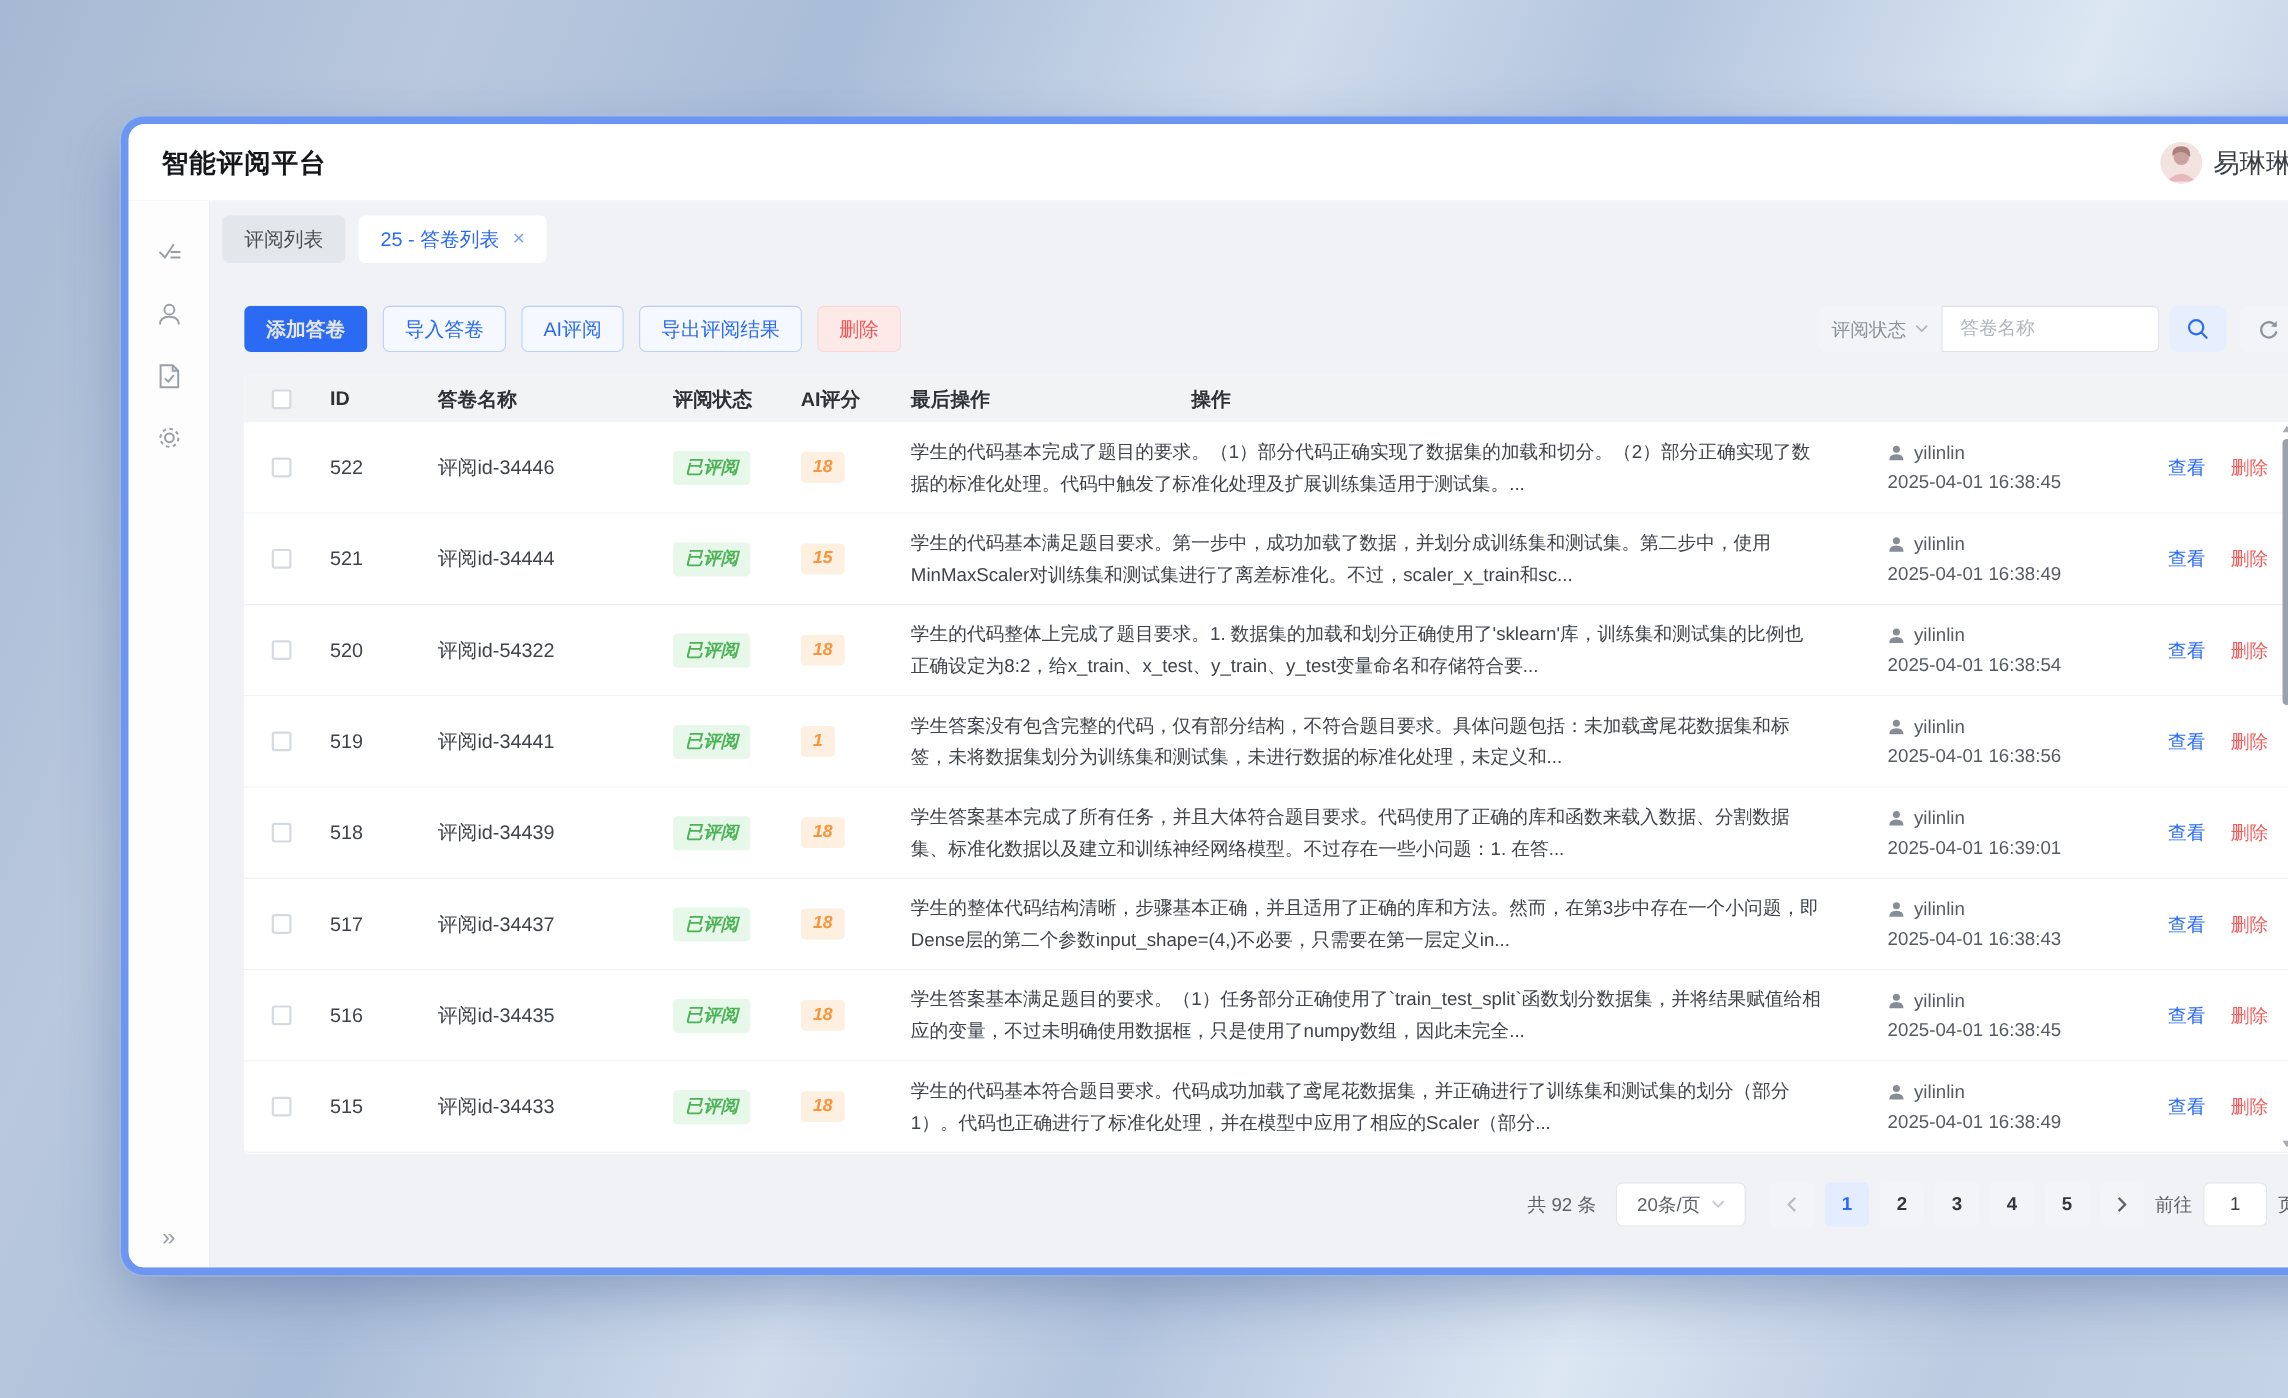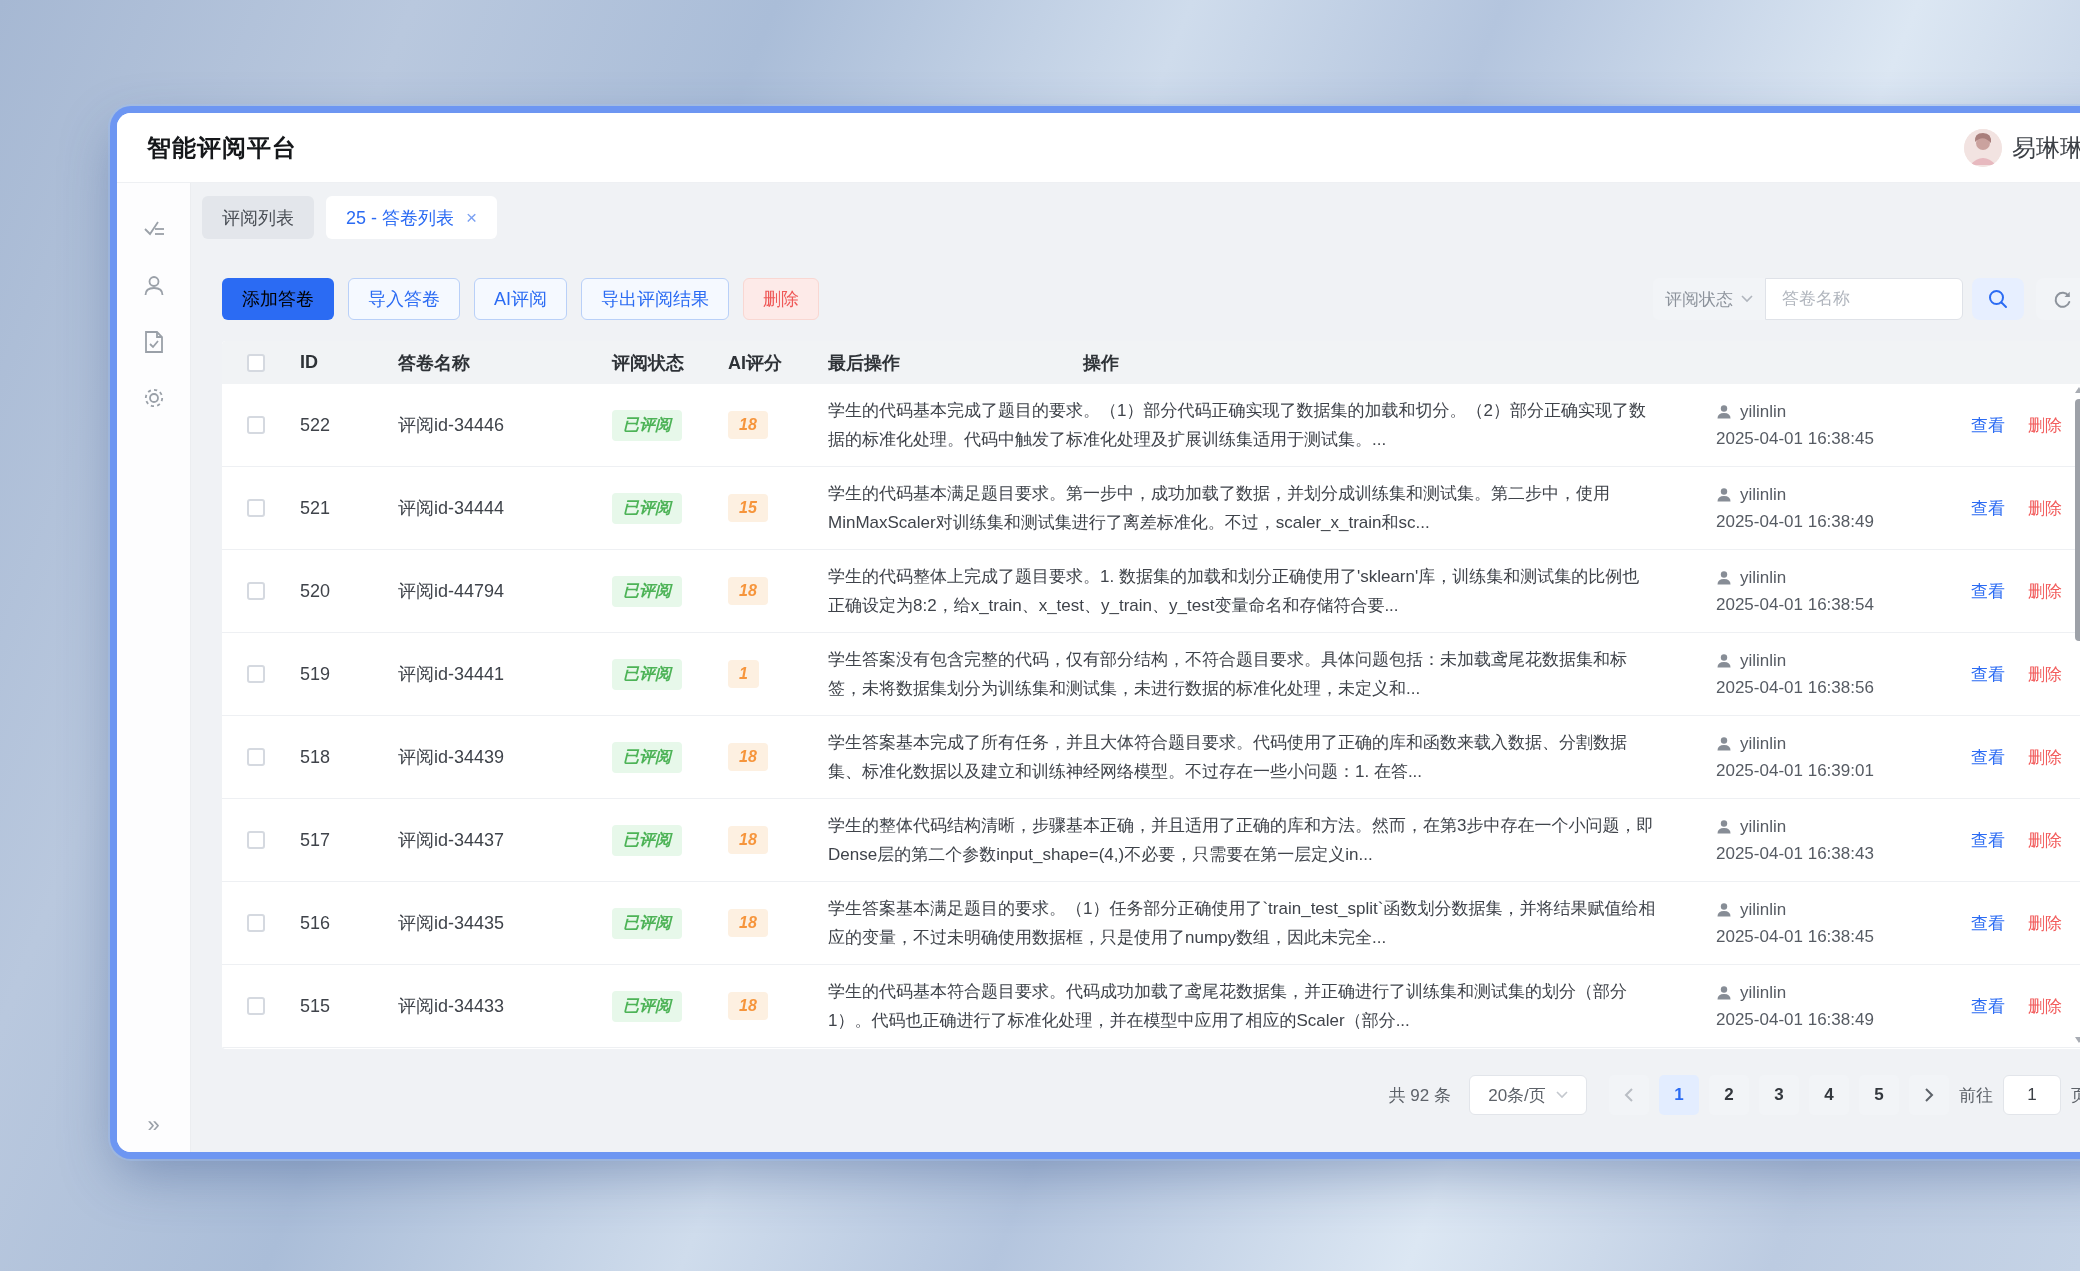--- a/index.html
+++ b/index.html
@@ -40,21 +40,21 @@
   .tabs-row { position:absolute; top:13px; left:11px; display:flex; gap:12px; }
   .tab { height:43px; padding:0 20px; border-radius:6px; display:inline-flex; align-items:center;
     gap:12px; font-size:18px; cursor:pointer; }
   .tab.inactive { background:#e3e6eb; color:#4a4f56; }
   .tab.active { background:#fff; color:#2b6bf3; }
   .tab-close { font-size:19px; color:#7aa0f2; line-height:1; cursor:pointer; }
   
   .toolbar { position:absolute; top:95px; left:31px; right:50px; display:flex; align-items:center; }
   .btn { height:42px; padding:0 19px; border-radius:6px; font-size:18px; display:inline-flex;
     align-items:center; justify-content:center; cursor:pointer; margin-right:14px; border:1px solid transparent; }
-  .btn-primary { background:#2b6bf3; color:#000000; }
+  .btn-primary { background:#2b6bf3; color:#e5e5e5;font-weight:bold; }
   .btn-outline { background:#f5f9ff; border-color:#b9d0f8; color:#2b6bf3; }
   .btn-danger { background:#fdeae8; border-color:#f9d7d2; color:#ef5857; }
   .filters { margin-left:auto; display:flex; align-items:center; }
   .sel-status { height:42px; width:112px; background:#f2f4f7; border-radius:6px 0 0 6px;
     display:flex; align-items:center; justify-content:center; gap:8px; font-size:17px; color:#8d939c; cursor:pointer; }
   .inp-name { height:42px; width:198px; background:#fff; border:1px solid #dfe2e8;
     border-radius:0 6px 6px 0; font-size:17px; color:#3c4046; padding:0 16px; outline:none;
     font-family:"Liberation Sans","DejaVu Sans",sans-serif; }
   .inp-name::placeholder { color:#b0b5bd; }
   .icon-btn { height:42px; width:52px; border-radius:8px; display:flex; align-items:center;
@@ -272,21 +272,21 @@
             <a class="link view">查看</a>
             <a class="link del">删除</a>
           </div>
         </div>
 
         <div class="tr">
           <div class="col-cb">
               <span class="checkbox"></span>
             </div>
           <div class="col-id">520</div>
-          <div class="col-name">评阅id-44794</div>
+          <div class="col-name">评阅id-54322</div>
           <div class="col-status"><span class="badge badge-green">已评阅</span></div>
           <div class="col-score"><span class="badge badge-orange">18</span></div>
           <div class="col-comment">
               <div class="comment-text">学生的代码整体上完成了题目要求。1. 数据集的加载和划分正确使用了'sklearn'库，训练集和测试集的比例也正确设定为8:2，给x_train、x_test、y_train、y_test变量命名和存储符合要...</div>
             </div>
           <div class="col-lastop">
             <div class="user-line">
                 <svg width="16" height="16" viewBox="0 0 16 16">
                   <circle cx="8" cy="4.5" r="3.2" fill="#878d96"></circle>
                   <path d="M1.5 14.5 q0 -5.5 6.5 -5.5 q6.5 0 6.5 5.5 z" fill="#878d96"></path>

